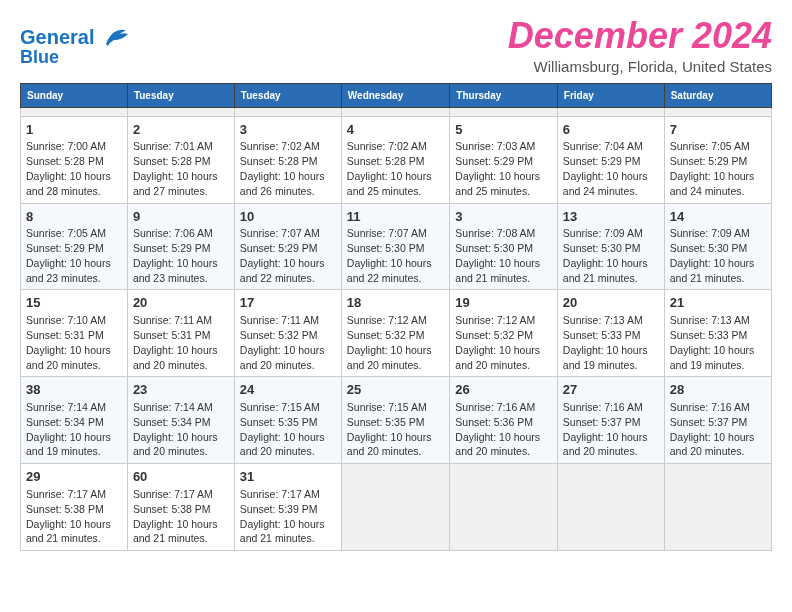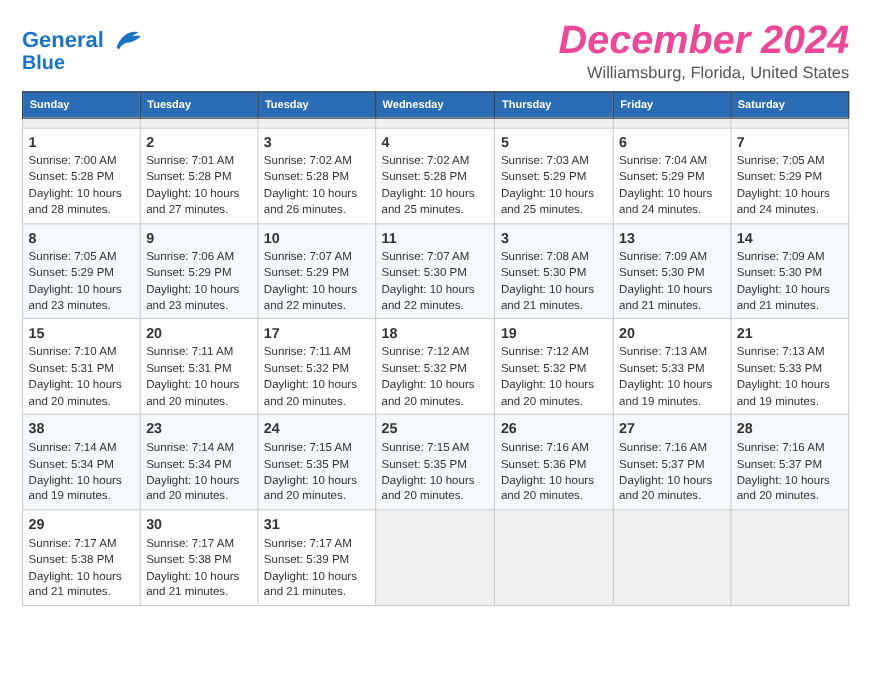--- a/index.html
+++ b/index.html
@@ -167,21 +167,21 @@
           <td><span class="day-num">38</span><span class="cell-content">Sunrise: 7:14 AM<br>Sunset: 5:34 PM<br>Daylight: 10 hours<br>and 19 minutes.</span></td>
           <td><span class="day-num">23</span><span class="cell-content">Sunrise: 7:14 AM<br>Sunset: 5:34 PM<br>Daylight: 10 hours<br>and 20 minutes.</span></td>
           <td><span class="day-num">24</span><span class="cell-content">Sunrise: 7:15 AM<br>Sunset: 5:35 PM<br>Daylight: 10 hours<br>and 20 minutes.</span></td>
           <td><span class="day-num">25</span><span class="cell-content">Sunrise: 7:15 AM<br>Sunset: 5:35 PM<br>Daylight: 10 hours<br>and 20 minutes.</span></td>
           <td><span class="day-num">26</span><span class="cell-content">Sunrise: 7:16 AM<br>Sunset: 5:36 PM<br>Daylight: 10 hours<br>and 20 minutes.</span></td>
           <td><span class="day-num">27</span><span class="cell-content">Sunrise: 7:16 AM<br>Sunset: 5:37 PM<br>Daylight: 10 hours<br>and 20 minutes.</span></td>
           <td><span class="day-num">28</span><span class="cell-content">Sunrise: 7:16 AM<br>Sunset: 5:37 PM<br>Daylight: 10 hours<br>and 20 minutes.</span></td>
         </tr>
         <tr>
           <td><span class="day-num">29</span><span class="cell-content">Sunrise: 7:17 AM<br>Sunset: 5:38 PM<br>Daylight: 10 hours<br>and 21 minutes.</span></td>
-          <td><span class="day-num">30</span><span class="cell-content">Sunrise: 7:17 AM<br>Sunset: 5:38 PM<br>Daylight: 10 hours<br>and 21 minutes.</span></td>
+          <td><span class="day-num">60</span><span class="cell-content">Sunrise: 7:17 AM<br>Sunset: 5:38 PM<br>Daylight: 10 hours<br>and 21 minutes.</span></td>
           <td><span class="day-num">31</span><span class="cell-content">Sunrise: 7:17 AM<br>Sunset: 5:39 PM<br>Daylight: 10 hours<br>and 21 minutes.</span></td>
           <td class="empty"></td>
           <td class="empty"></td>
           <td class="empty"></td>
           <td class="empty"></td>
         </tr>
       </tbody>
   </table>
 </div>
 

